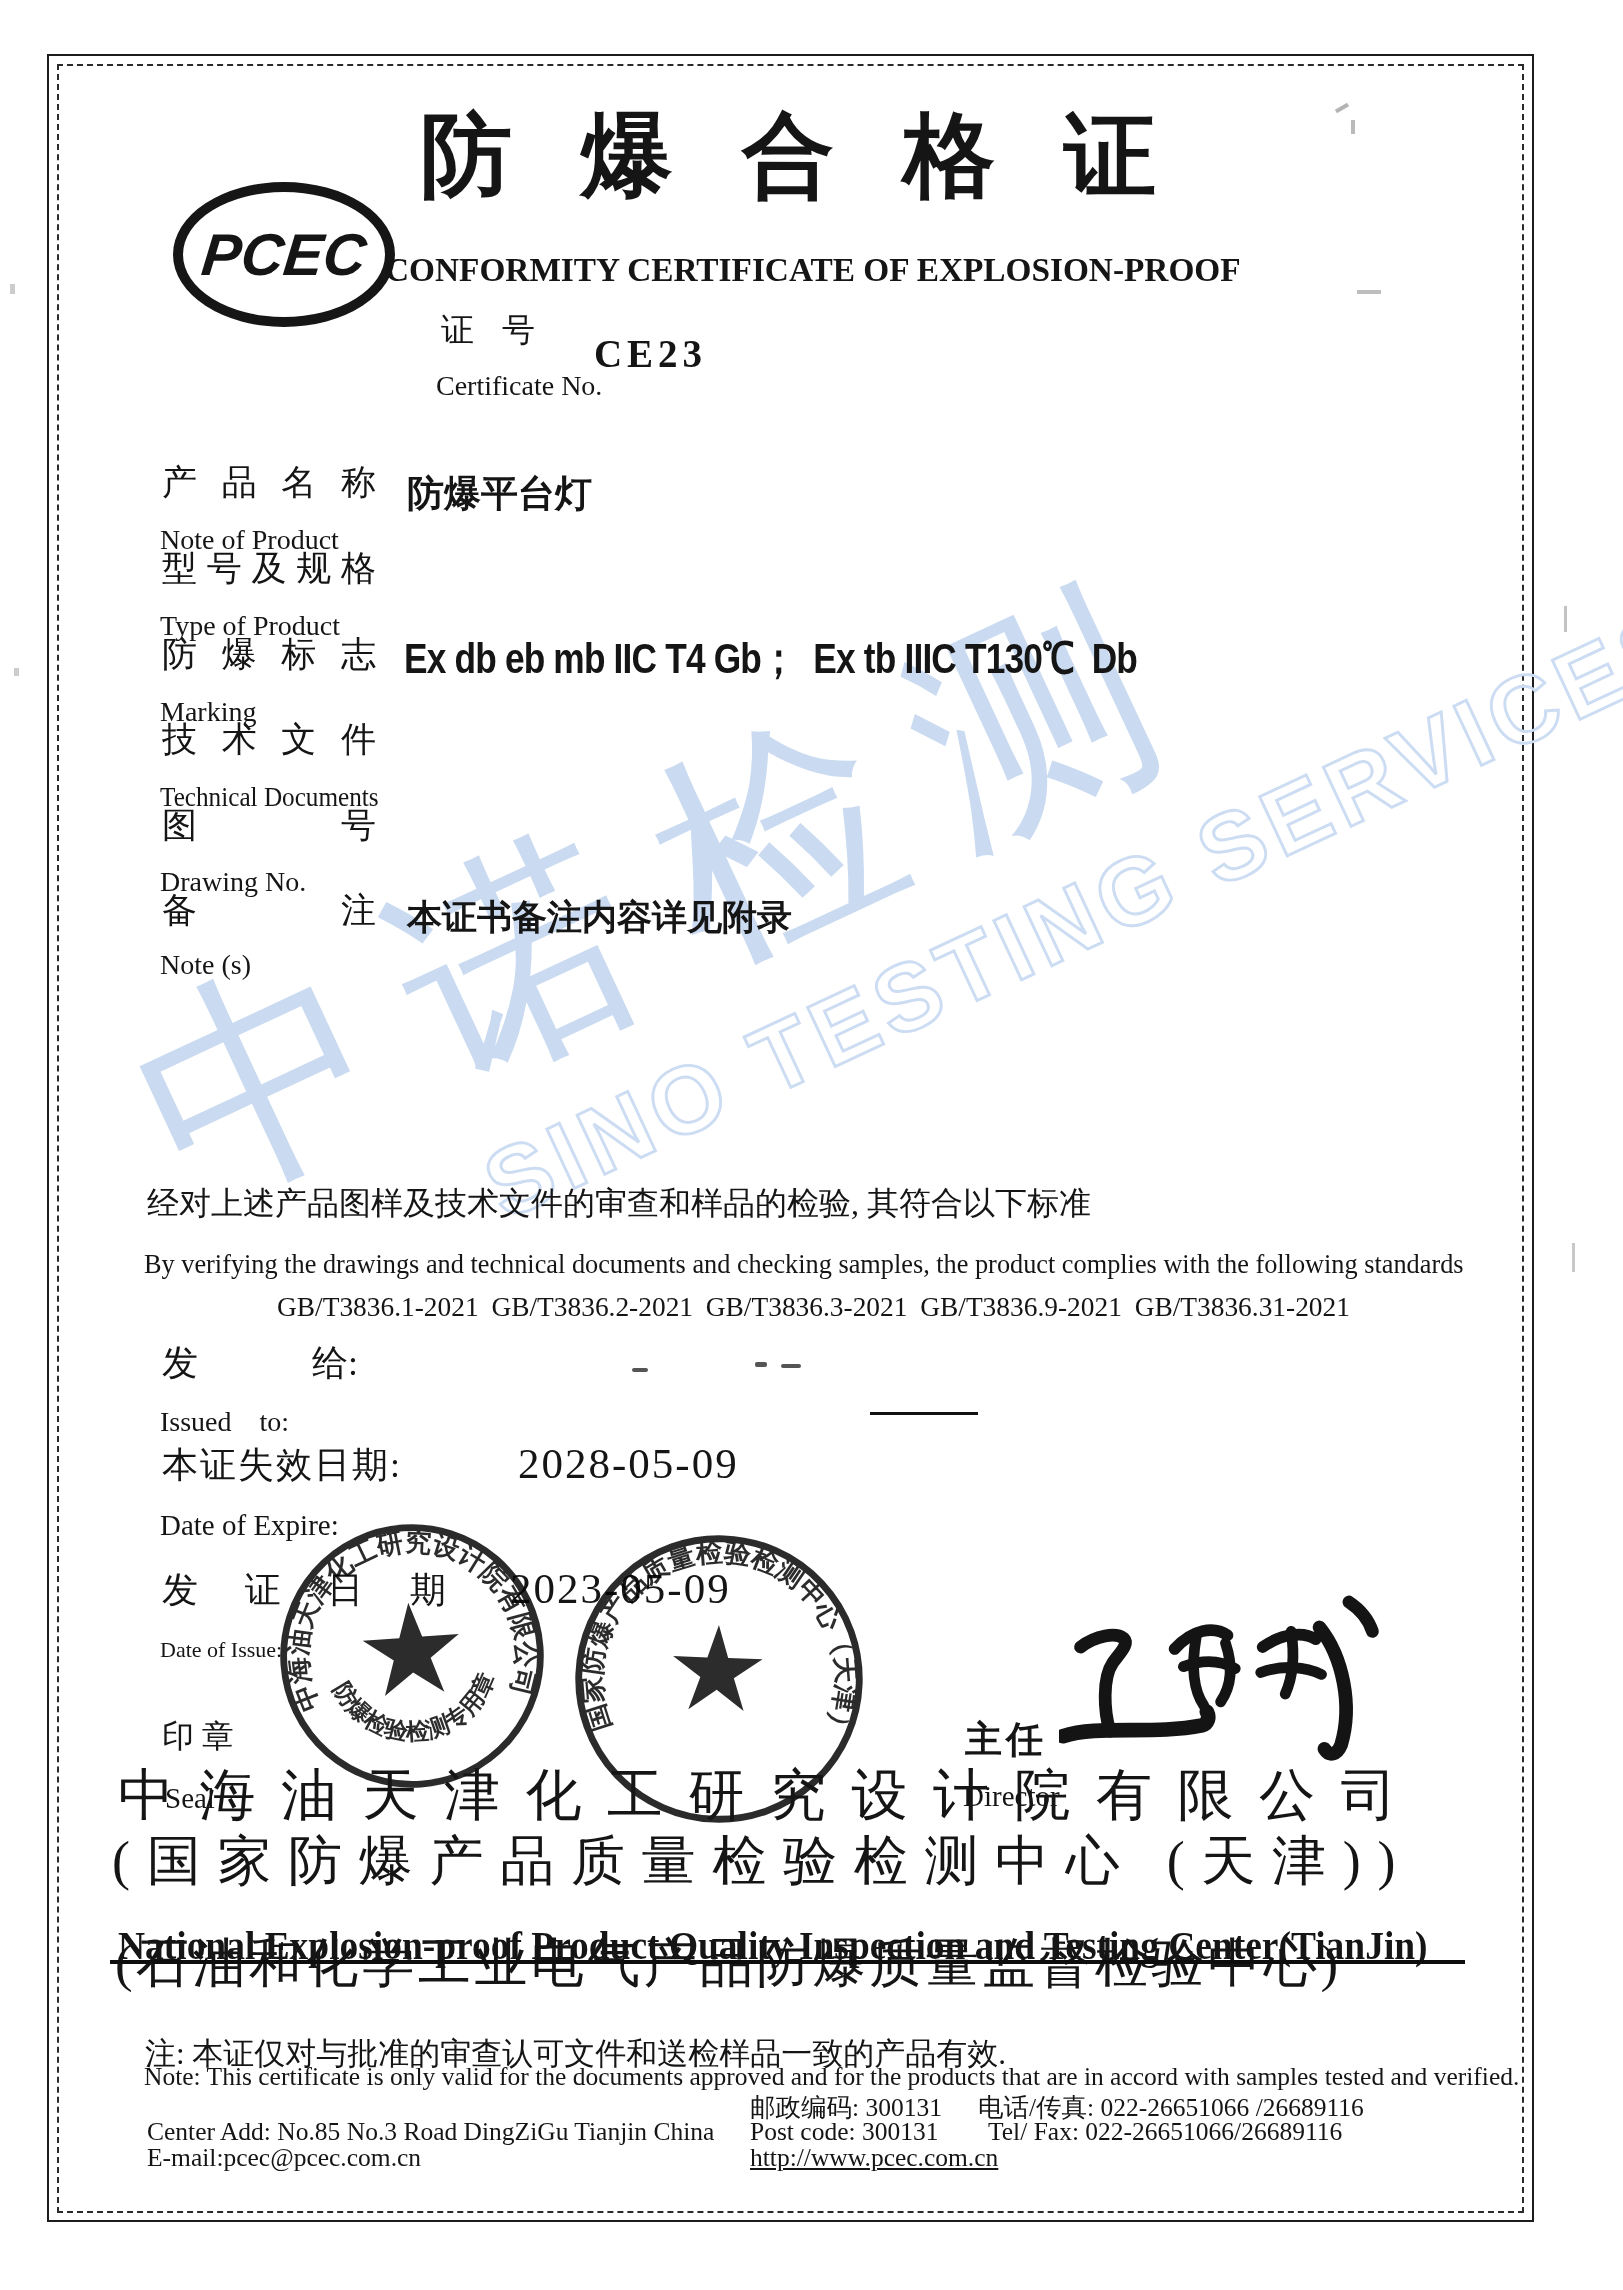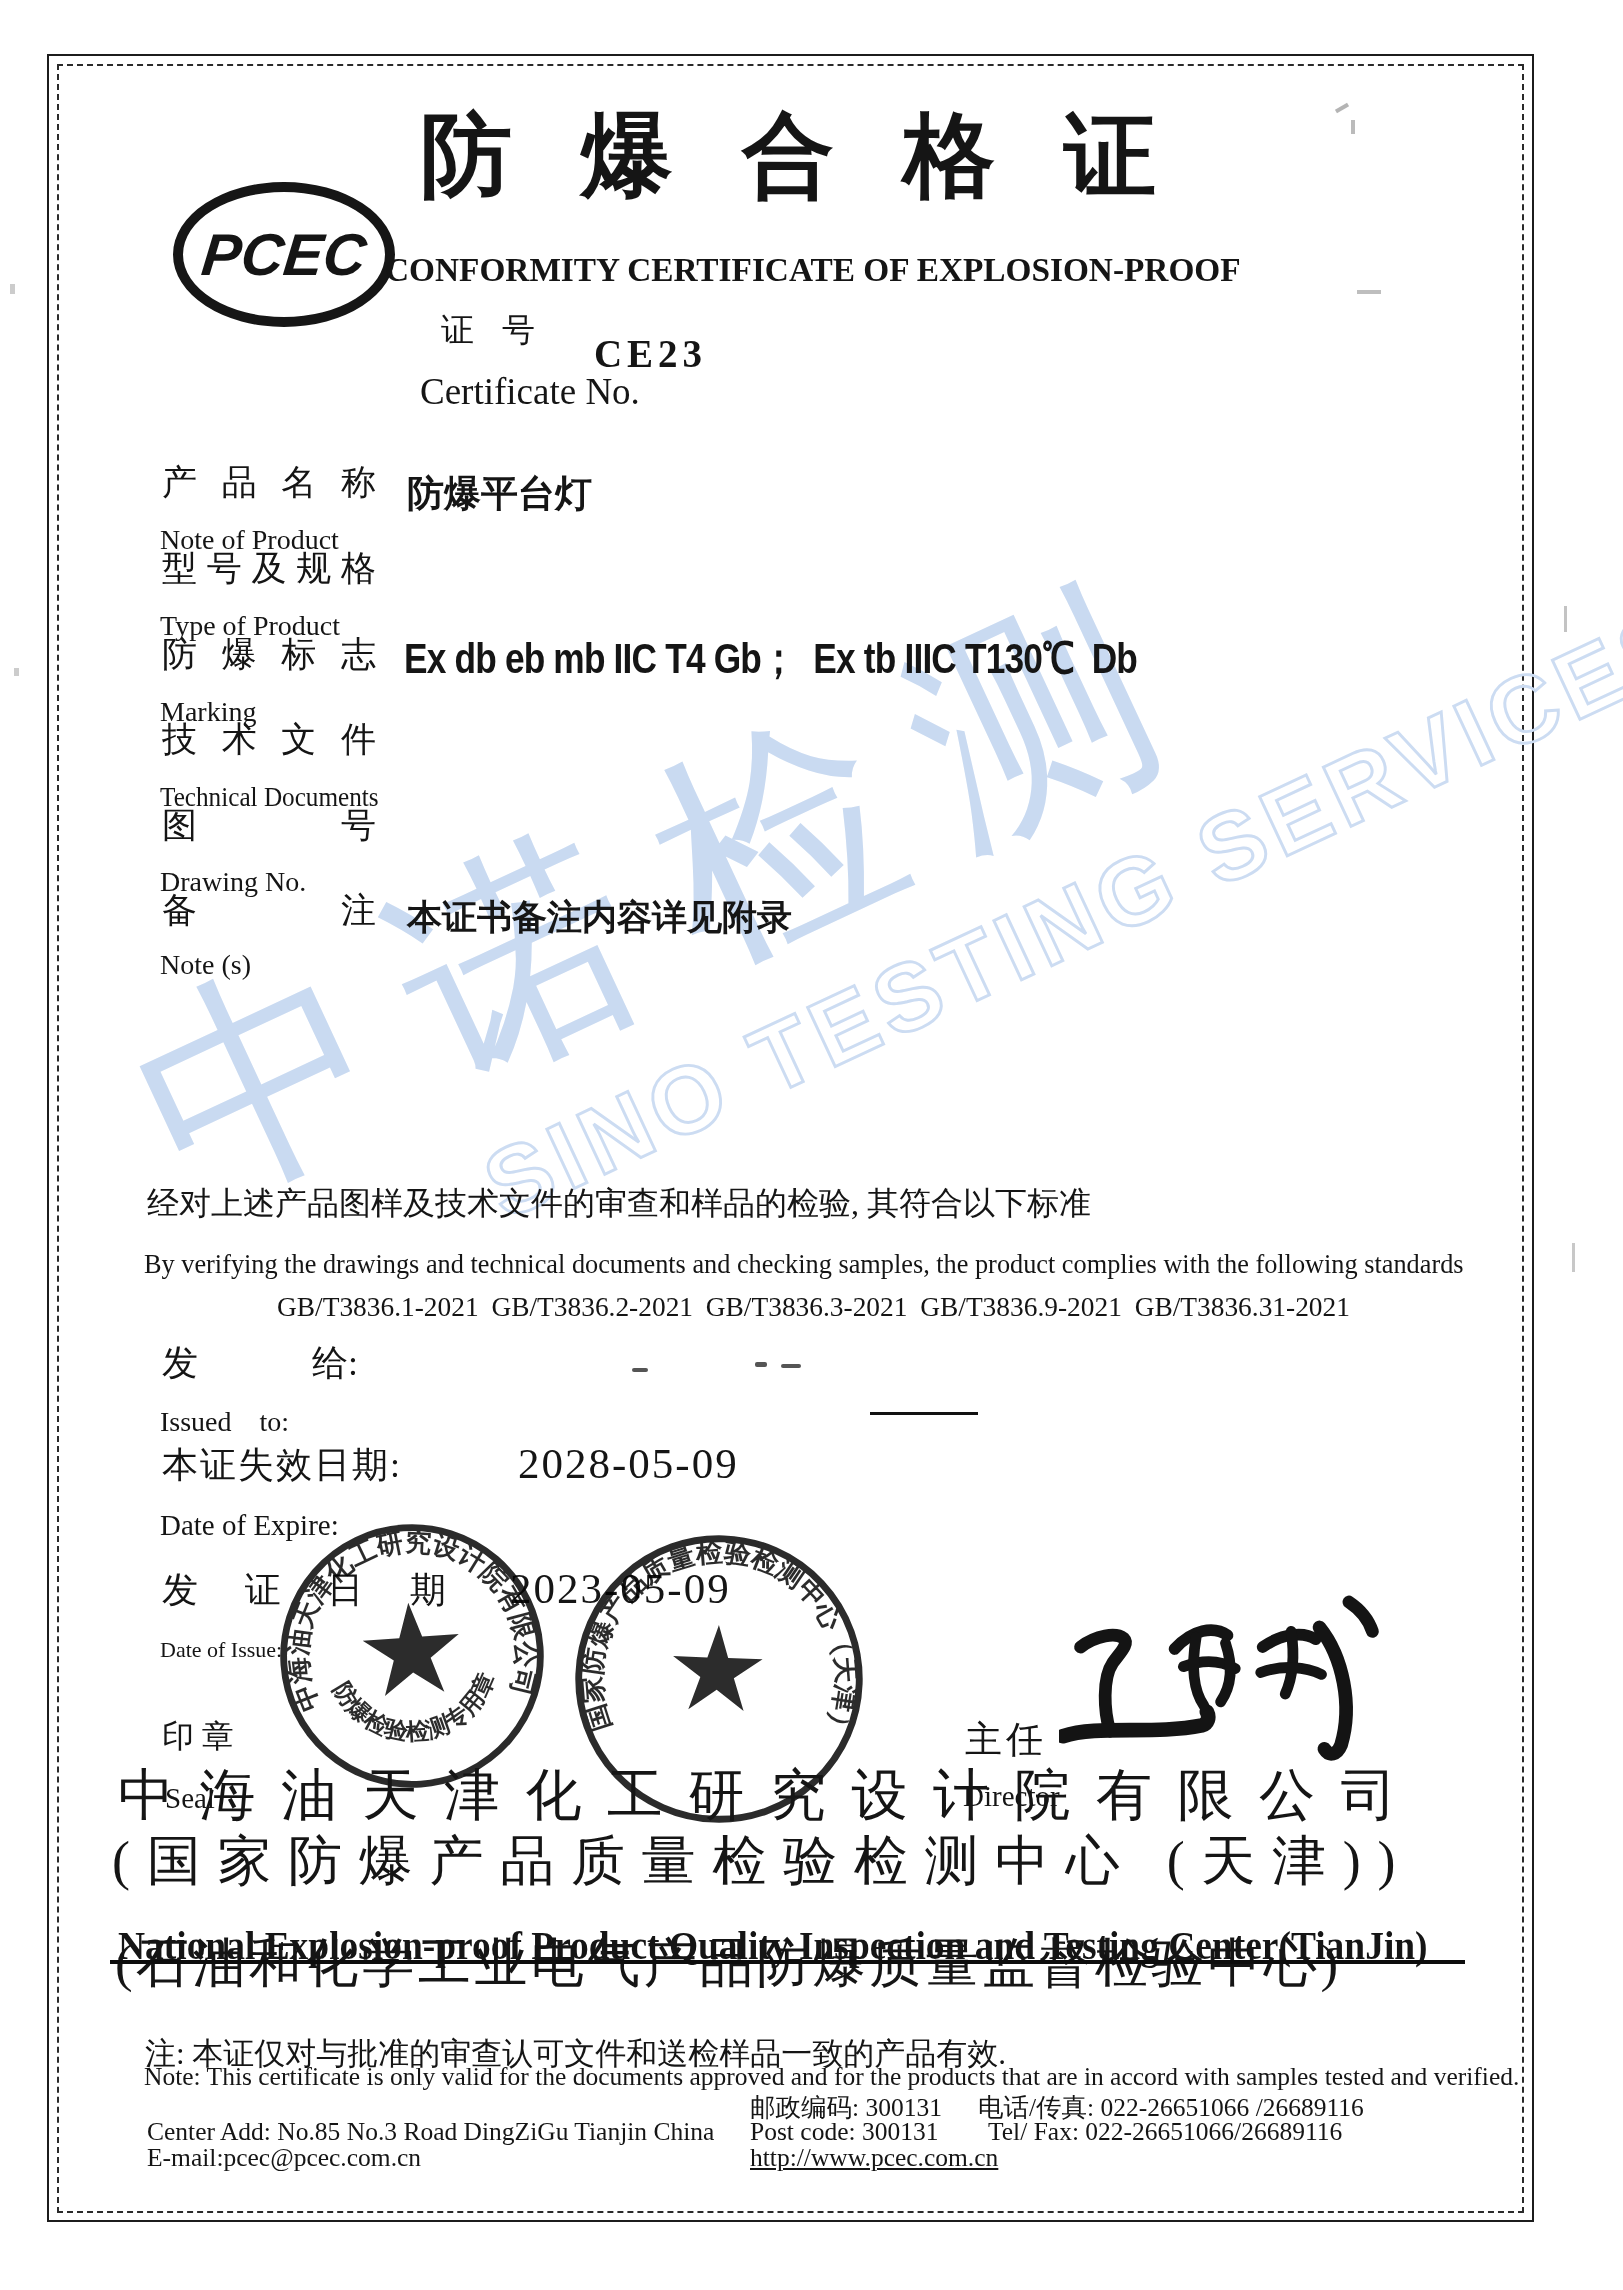--- a/index.html
+++ b/index.html
@@ -29,21 +29,21 @@
 
   
   .logo{left:173px;top:182px;width:202px;height:125px;border:10.8px solid #161616;border-radius:50%;
         display:flex;align-items:center;justify-content:center;}
   .logo-text{font-family:"Liberation Sans",sans-serif;font-weight:bold;font-style:italic;
              font-size:59px;letter-spacing:0px;transform:skewX(-6deg);}
   .title-cn{left:420px;top:94px;font-size:92px;font-weight:bold;letter-spacing:69px;white-space:nowrap;}
   .title-en{left:385px;top:251px;font-size:34px;font-weight:bold;white-space:nowrap;
             transform:scaleX(.98);transform-origin:left;}
   .certno-cn{left:441px;top:308px;width:94px;font-size:33px;}
-  .certno-en{left:420px;top:370px;font-size:37px;}
+  .certno-en{left:436px;top:370px;font-size:28px;}
   .certno-val{left:594px;top:331px;font-size:39px;font-weight:600;letter-spacing:4.9px;}
 
   
   .flabel{left:162px;width:214px;font-size:35px;}
   .flabel-en{left:160px;font-size:28px;}
   .fvalue{left:407px;font-family:"Liberation Sans",sans-serif;font-weight:600;font-size:37px;}
   .marking-val{left:404px;top:630px;font-family:"Liberation Sans",sans-serif;font-weight:bold;
                font-size:43px;letter-spacing:-1px;transform:scaleX(.82);transform-origin:left;white-space:pre;}
 
   .stmt-cn{left:147px;top:1182px;font-size:32px;white-space:nowrap;}
@@ -56,21 +56,21 @@
   .issued-line{left:870px;top:1412px;width:108px;height:2.9px;background:#111;}
 
   .expire-cn{left:162px;top:1441px;font-size:36px;letter-spacing:2px;}
   .date-val{font-size:43px;letter-spacing:2px;}
   .expire-en{left:160px;top:1509px;font-size:29px;}
   .issue-cn{left:162px;top:1566px;width:284px;font-size:36px;}
   .issue-en{left:160px;top:1637px;font-size:22px;font-family:Liberation Serif, serif;}
 
   .seal-label-cn{left:162px;top:1715px;font-size:32px;letter-spacing:7.8px;}
   .seal-label-en{left:165px;top:1782px;font-size:29px;}
-  .dir-cn{left:965px;top:1715px;font-size:37px;letter-spacing:3.9px;}
+  .dir-cn{left:965px;top:1715px;font-size:37px;letter-spacing:3.9px;font-weight:bold;}
   .dir-en{left:963px;top:1780px;font-size:29px;}
 
   .seal{mix-blend-mode:multiply;opacity:.93;}
   .seal-ring{fill:none;stroke:#1b1b1b;stroke-width:7px;}
   .seal-ring-text{font-family:"Liberation Sans",sans-serif;font-weight:bold;fill:#1b1b1b;}
   .seal-inner-text{font-family:"Liberation Sans",sans-serif;font-weight:bold;fill:#1b1b1b;}
   .seal-star{fill:#1c1c1c;}
 
   .issuer1{left:118px;top:1758px;font-size:56px;letter-spacing:25.5px;white-space:nowrap;}
   .issuer2{left:112px;top:1825px;font-size:54px;letter-spacing:16.7px;white-space:nowrap;}

